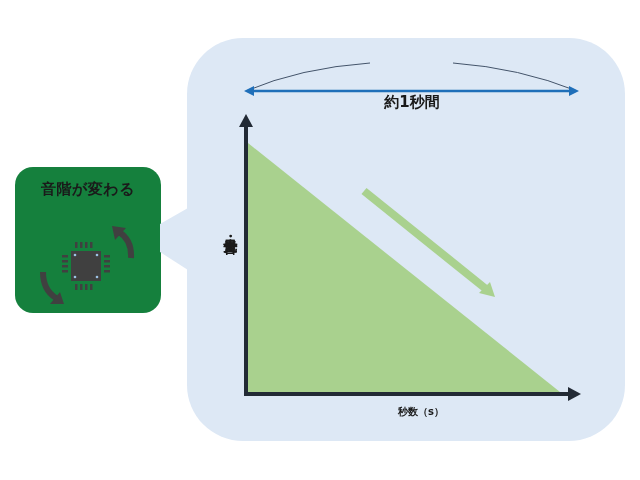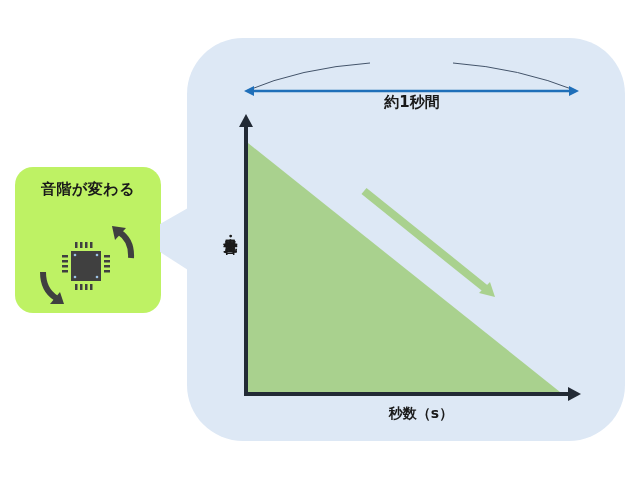--- a/index.html
+++ b/index.html
@@ -6,39 +6,39 @@
   body {
     width: 640px; height: 480px; background: #ffffff; position: relative; overflow: hidden;
     font-family: "DejaVu Sans", "Liberation Sans", sans-serif;
   }
   .panel {
     position: absolute; left: 187px; top: 38px; width: 438px; height: 403px;
     background: #dde8f5; border-radius: 56px;
   }
   .card {
     position: absolute; left: 15px; top: 167px; width: 146px; height: 146px;
-    background: #bef264; border-radius: 18px;
+    background: #15803d; border-radius: 18px;
   }
   .card-title {
     position: absolute; left: 0; top: 12px; width: 146px; text-align: center;
     font-size: 15px; font-weight: bold; color: #1a1a1a; line-height: 21px; letter-spacing: 0.5px;
   }
   svg.overlay { position: absolute; left: 0; top: 0; }
   .top-label {
     position: absolute; left: 372px; top: 61px; width: 80px; text-align: center;
     font-size: 15px; font-weight: bold; color: #1a1a1a; background: #dde8f5; margin-top: 32px;
   }
   .y-label {
     position: absolute; left: 220px; top: 228px; width: 20px;
     font-size: 14px; font-weight: bold; color: #1a1a1a; line-height: 18px;
     writing-mode: vertical-rl; text-orientation: upright;
   }
   .x-label {
     position: absolute; left: 376px; top: 405px; width: 90px; text-align: center;
-    font-size: 14px; font-weight: bold; color: #1a1a1a;
+    font-size: 10px; font-weight: bold; color: #1a1a1a;
   }
 </style>
 </head>
 <body>
 
 <div class="panel"></div>
 
 <div class="card">
   <div class="card-title">
     <div>音階が変わる</div>

